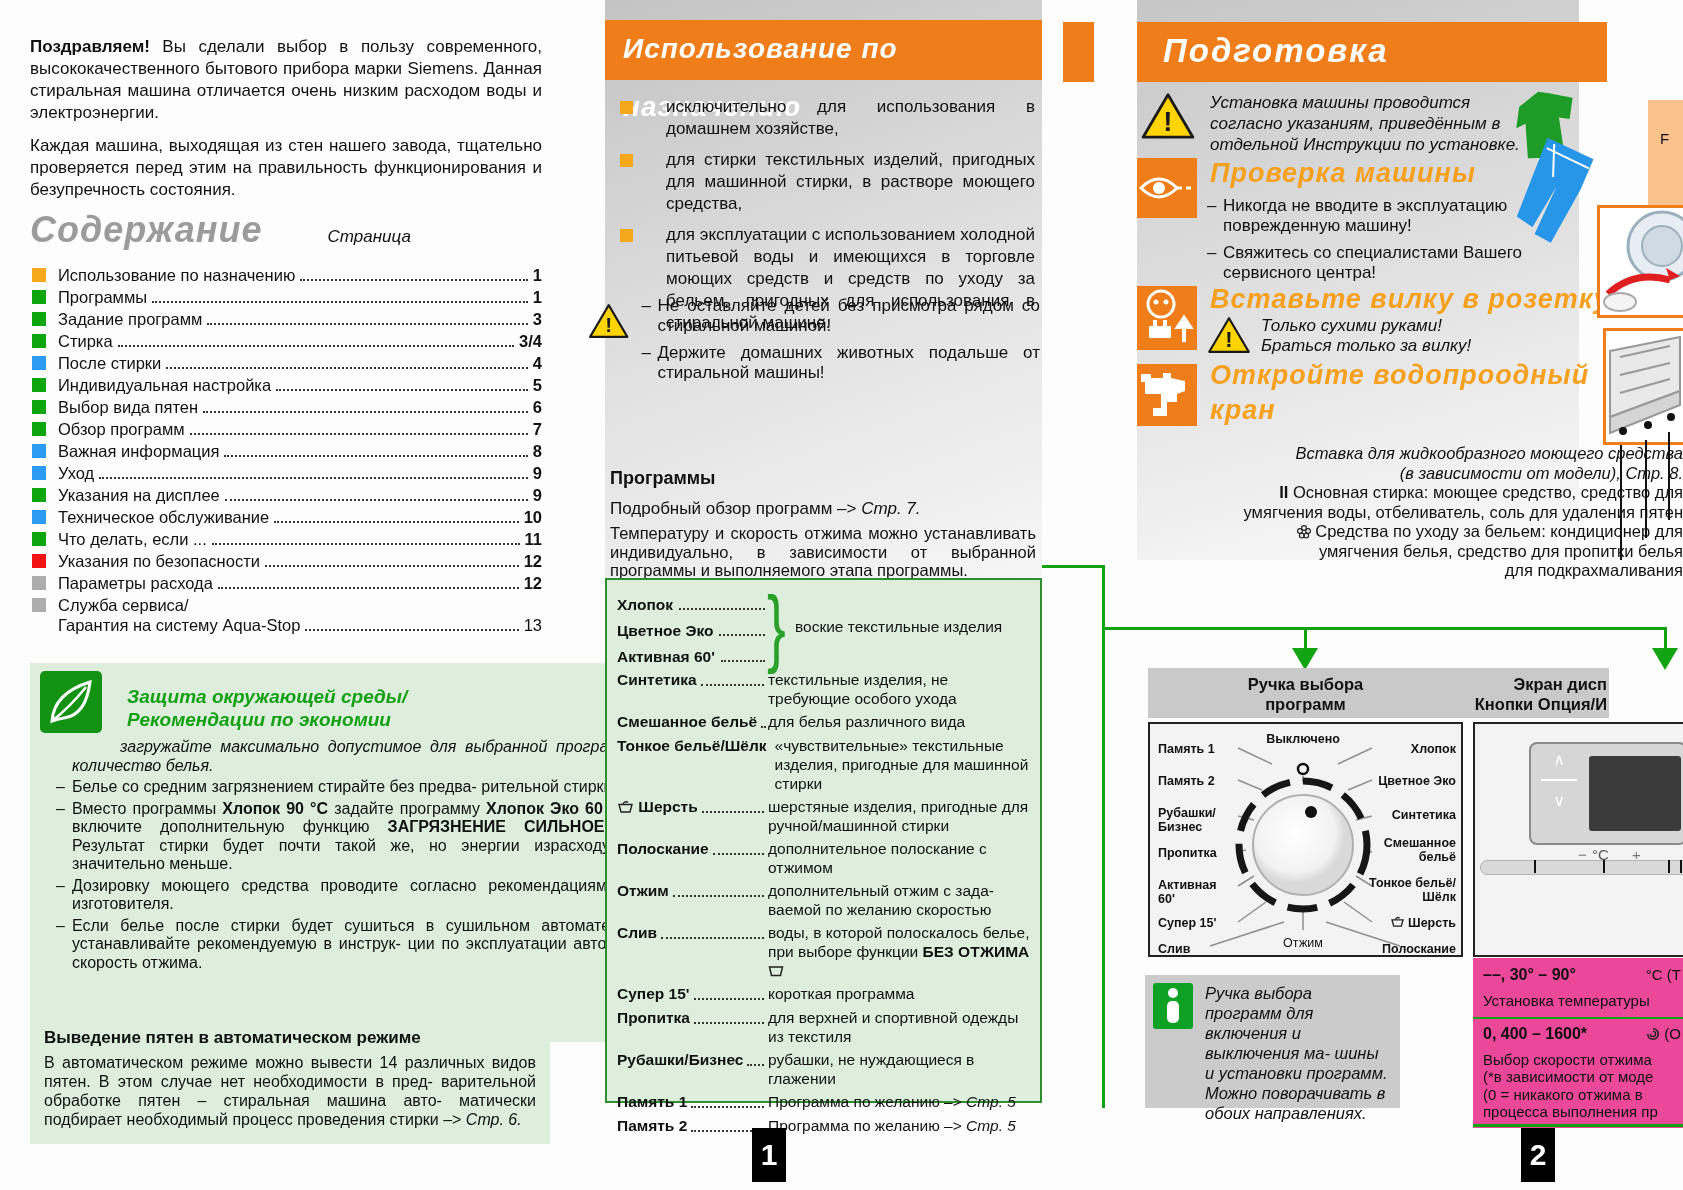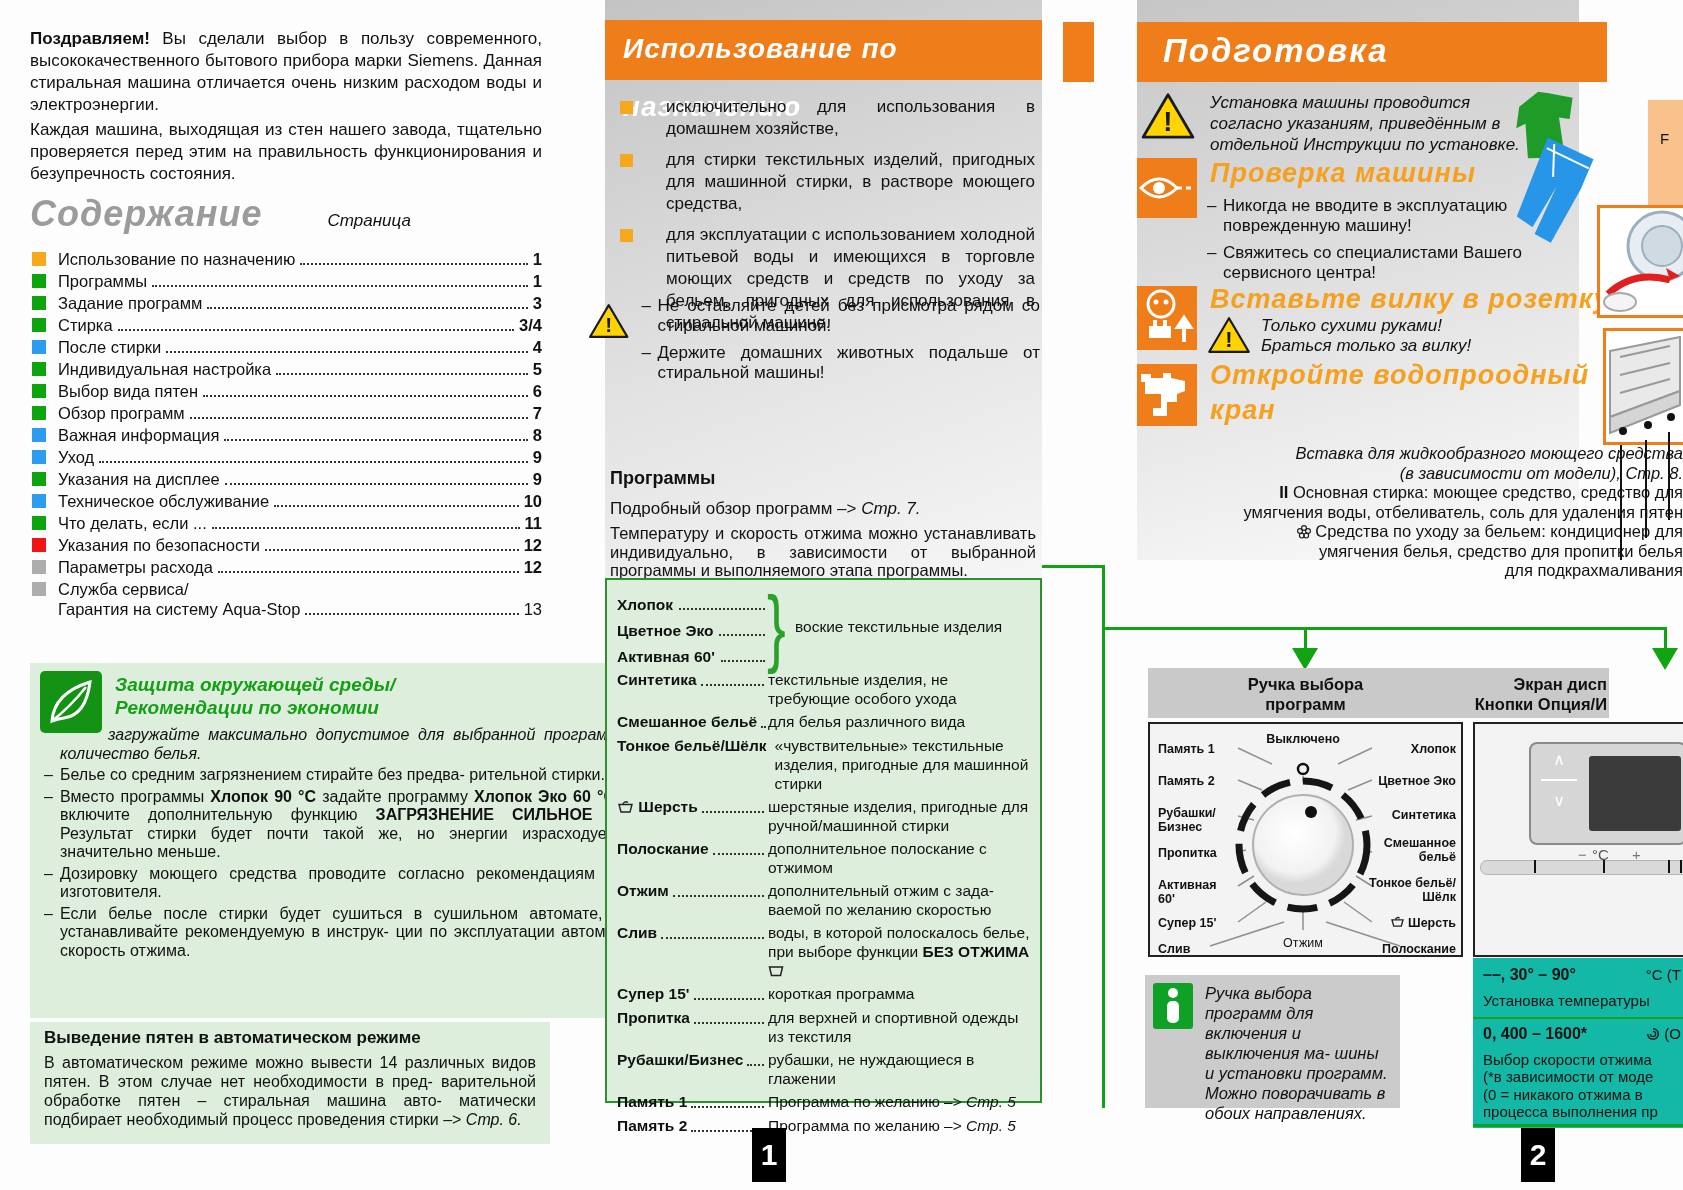--- a/index.html
+++ b/index.html
@@ -7,32 +7,32 @@
        font-family:"Liberation Sans","DejaVu Sans",sans-serif;color:#111;}
   .abs{position:absolute;}
   .jt{text-align:justify;}
   .it{font-style:italic;}
   .bd{font-weight:bold;}
 
   
   #left-col{left:30px;top:25px;width:512px;}
   .banner-gray{height:52px;background:#9c9c9c;color:#fff;font-size:33px;font-style:italic;
                font-weight:bold;line-height:52px;padding-left:14px;letter-spacing:2px;}
-  .para{font-size:17px;line-height:22px;margin-top:3px;}
+  .para{font-size:17px;line-height:22px;margin-top:11px;}
   .toc-head{display:flex;align-items:baseline;margin-top:8px;}
   .toc-title{font-size:36px;font-style:italic;font-weight:bold;color:#9b9b9b;letter-spacing:1px;}
   .toc-pagecol{font-size:17px;font-style:italic;margin-left:65px;}
   #toc{margin-top:12px;}
   .toc-row{display:flex;align-items:flex-end;height:22px;font-size:16.5px;}
   .toc-row .sq{width:14px;height:14px;flex:none;margin:0 12px 3px 2px;}
   .toc-row .lead{flex:1;border-bottom:2px dotted #333;margin:0 5px 4px 5px;}
   .toc-row .pg{font-weight:bold;}
   .toc-two{margin-left:28px;height:20px;display:flex;align-items:flex-end;font-size:16.5px;}
   .greenbox{background:#ddeedd;}
-  #eco-box{left:30px;top:663px;width:612px;height:355px;padding:0;}
+  #eco-box{left:30px;top:663px;width:612px;height:355px;padding:12px;}
   #leaf-icon{left:40px;top:671px;width:62px;height:62px;background:#149214;border-radius:5px;}
   .eco-title{margin:10px 0 0 85px;font-size:19px;line-height:23px;font-style:italic;
              font-weight:bold;color:#14a014;}
   .eco-items{margin:7px 12px 0 14px;font-size:16px;line-height:18.5px;}
   .eco-item{display:flex;margin-bottom:3px;}
   .eco-item .dash{width:16px;flex:none;}
   #stains-box{left:30px;top:1022px;width:520px;height:122px;padding:6px 14px;box-sizing:border-box;}
   .stains-title{font-size:17px;font-weight:bold;}
   .stains-text{font-size:16px;line-height:19px;margin-top:5px;}
 
@@ -111,21 +111,21 @@
   #p2-head{left:1399px;top:668px;width:210px;height:50px;text-align:right;padding:6px 2px 0 0;
            box-sizing:border-box;}
   .panel-body{background:#f3f3f3;border:2px solid #222;box-sizing:border-box;}
   #p1-body{left:1148px;top:722px;width:315px;height:235px;}
   #p2-body{left:1473px;top:722px;width:215px;height:235px;}
   .dlabel{position:absolute;font-size:12.5px;font-weight:bold;line-height:14px;}
   .dlabel.rgt{text-align:right;}
   #p1-info{left:1145px;top:975px;width:255px;height:133px;background:#cbcbcb;display:flex;
            padding:8px;box-sizing:border-box;}
   #p1-info .tx{font-size:16.5px;line-height:20px;font-style:italic;margin-left:12px;}
-  #p2-info{left:1473px;top:958px;width:210px;height:170px;background:#14b8a6;
+  #p2-info{left:1473px;top:958px;width:210px;height:170px;background:#ec4899;
            padding:8px 0 0 10px;box-sizing:border-box;position:absolute;}
   .spec-row{display:flex;align-items:baseline;font-size:16px;}
   .spec-row .rng{font-weight:bold;}
   .spec-row .tail{margin-left:auto;padding-right:2px;font-size:15px;}
   .spec-desc{font-size:15px;line-height:17.5px;}
   .green-rule{height:2px;background:#19a319;margin:7px 0 6px -10px;}
   #p2-bottomline{left:1473px;top:1124px;width:210px;height:3px;}
 
   
   #disp-unit{position:absolute;left:54px;top:18px;width:158px;height:103px;border:2px solid #8a8a8a;

